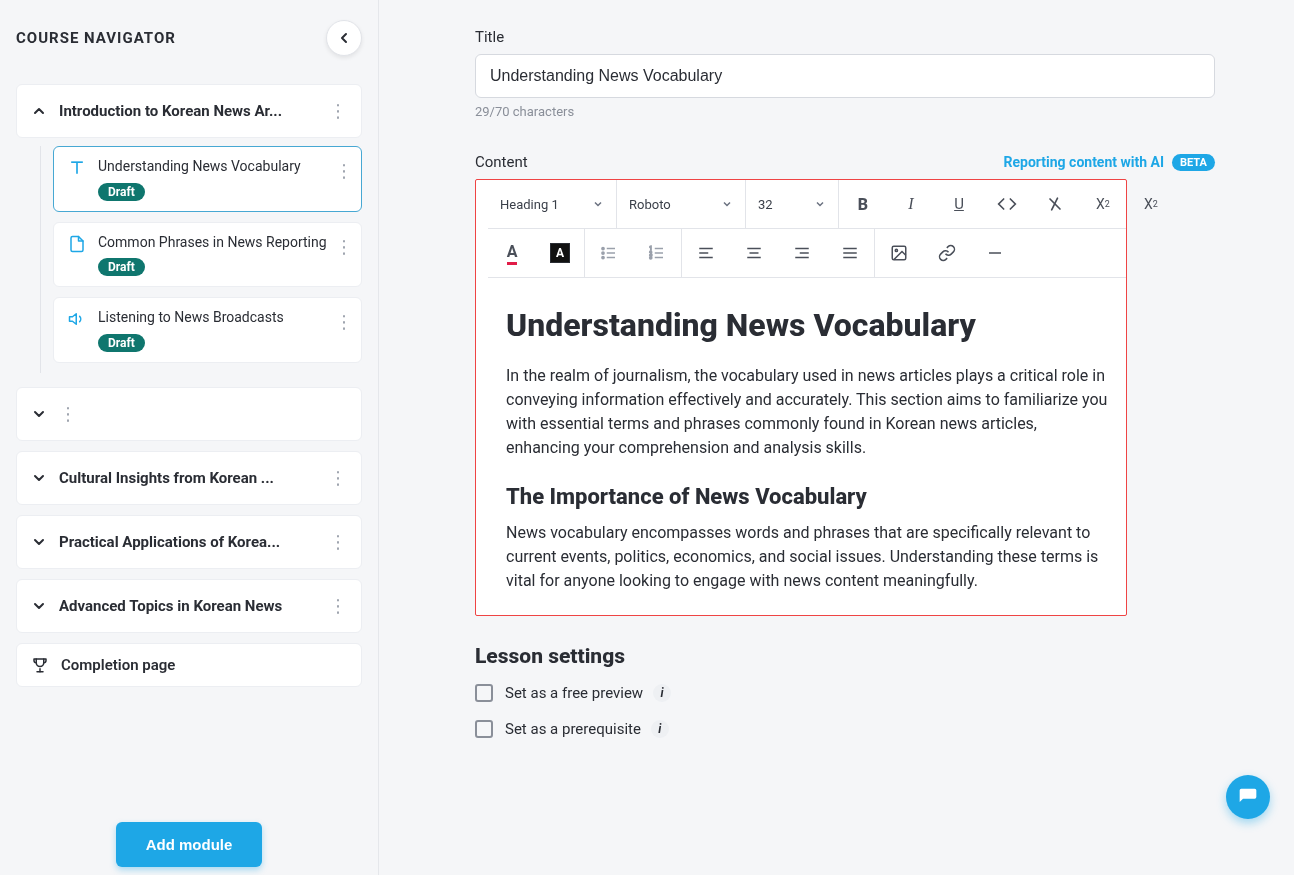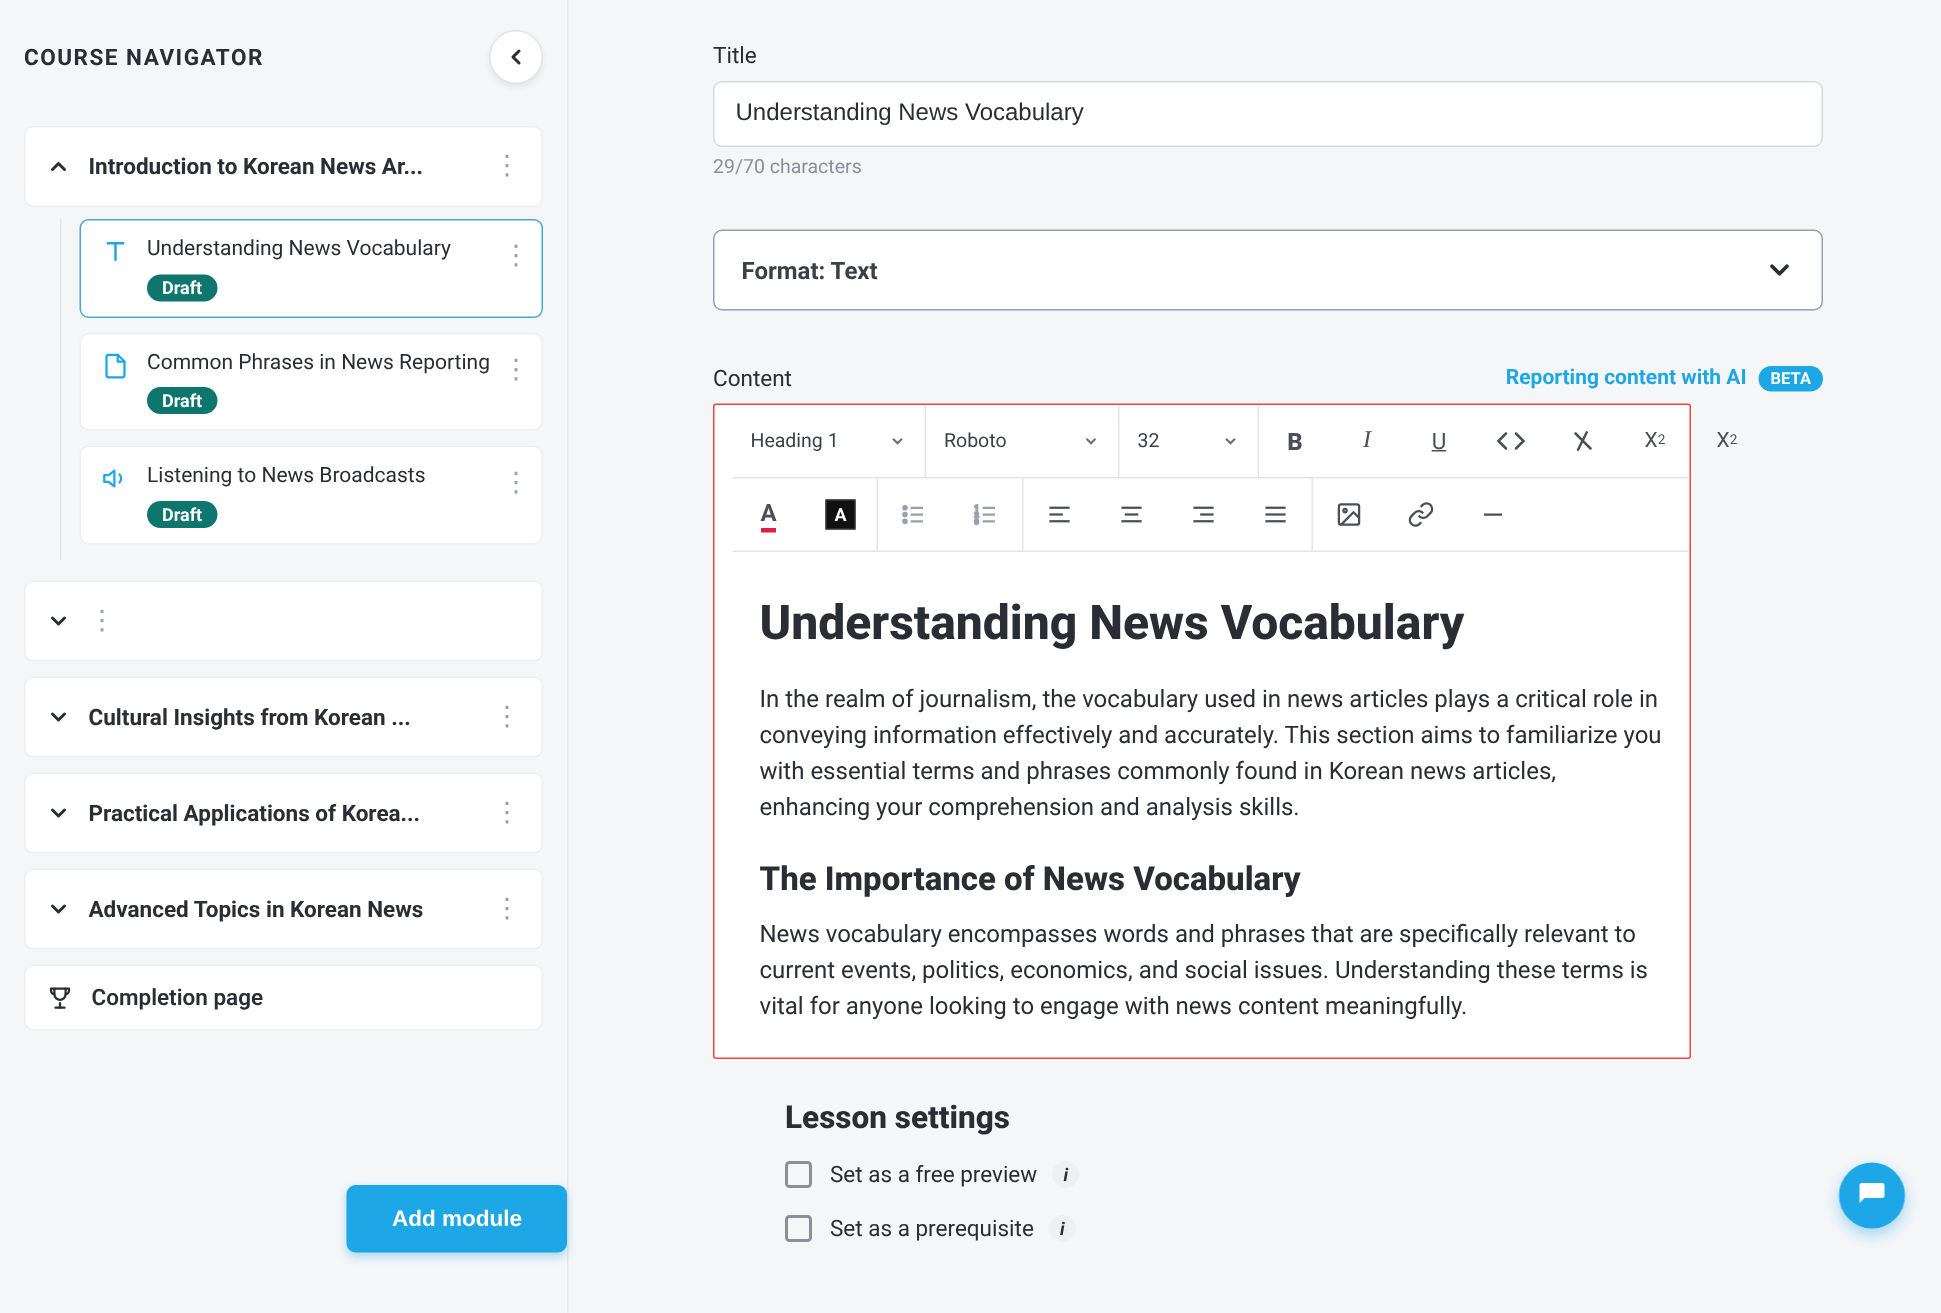--- a/index.html
+++ b/index.html
@@ -138,25 +138,25 @@
     display:flex;
     align-items:center;
     font-size: 15px;
     font-weight:600;
     color:#2a2d34;
   }
   .completion svg { margin-right: 12px; }
 
   .add-module-wrap {
     position: absolute;
-    bottom: 40px;
+    bottom: 8px;
     left: 0;
     right: 0;
     display:flex;
-    justify-content:flex-end;
+    justify-content:center;
   }
   .add-module {
     background:#1ea7e6;
     color:#fff;
     border:none;
     border-radius:6px;
     padding:14px 30px;
     font-size:15px;
     font-weight:700;
     box-shadow: 0 3px 6px rgba(30,167,230,.35);
@@ -247,21 +247,21 @@
   .hl-swatch {
     width:20px;height:20px;border:1px solid #2a2d34;
     display:flex;align-items:center;justify-content:center;font-size:12px;font-weight:700;
   }
 
   .editor-body { padding: 28px 18px 18px 18px;  }
   .editor-body h1 { font-size:32px; font-weight:800; color:#2a2d34; margin-bottom:20px;}
   .editor-body h2 { font-size:22px; font-weight:800; margin: 24px 0 12px; }
   .editor-body p  { font-size:16px; color:#2a2d34; line-height:1.5; margin-bottom: 4px;}
 
-  .settings { width:740px; margin-top:28px;margin-left:48px; }
+  .settings { width:740px; margin-top:28px; }
   .settings h2 { font-size:21px; font-weight:800; margin-bottom:16px;}
   .check-row { display:flex; align-items:center; font-size:15px; margin-bottom:18px;}
   .fake-check {
     width:18px;height:18px;border:2px solid #8a8f99;border-radius:3px;margin-right:12px;cursor:pointer;
   }
   .info-dot {
     width:18px;height:18px;border-radius:50%;background:#eef0f3;color:#2a2d34;
     display:flex;align-items:center;justify-content:center;font-style:italic;font-size:12px;font-weight:700;margin-left:10px;cursor:pointer;
   }
 
@@ -404,26 +404,20 @@
   </div>
 
 </aside>
 
 <main class="main">
 
   <label class="field-label">Title</label>
   <input class="title-input" value="Understanding News Vocabulary" style="">
   <div class="char-count">29/70 characters</div>
 
-  <div class="format-row">
-    <span class="format-label">Format: Text</span>
-    <svg width="20" height="20" viewBox="0 0 24 24" fill="none" stroke="#2a2d34" stroke-width="3" stroke-linecap="round" stroke-linejoin="round">
-        <polyline points="6 9 12 15 18 9"></polyline>
-      </svg>
-  </div>
 
   <div class="content-header">
     <span class="field-label" style="margin:0">Content</span>
     <span class="ai-link">
       <span>Reporting content with AI</span>
       <span class="beta-pill">BETA</span>
     </span>
   </div>
 
   <div class="editor">

